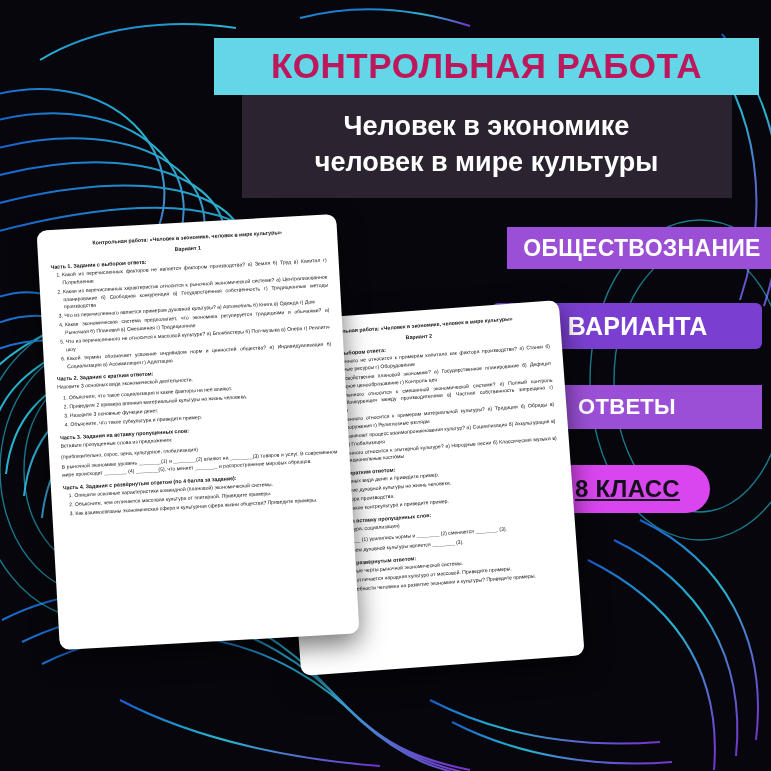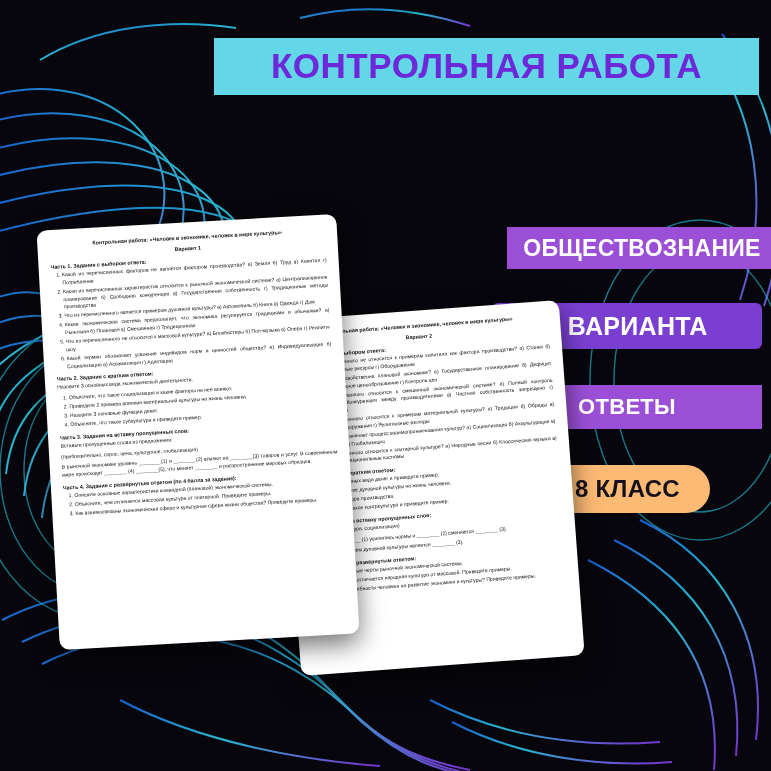--- a/index.html
+++ b/index.html
@@ -19,21 +19,21 @@
   .stage { position: absolute; inset: 0; z-index: 5; }
 
   .title-block {
     position: absolute;
     left: 214px; top: 38px;
     width: 545px;
     text-align: center;
   }
   .title-main {
     background: #63d6e8;
-    color: #6d28d9;
+    color: #be185d;
     font-weight: bold;
     font-size: 35px;
     letter-spacing: 0.5px;
     padding: 10px 6px 12px;
     line-height: 1;
   }
   .subtitle-box {
     background: #2b2430;
     margin: 0 auto;
     width: 490px;
@@ -49,21 +49,21 @@
     color: #ffffff;
     font-weight: bold;
     display: flex;
     align-items: center;
     justify-content: center;
     text-align: center;
     letter-spacing: 0.3px;
   }
   .pill-purple { background: #9b4fd6; }
   .pill-violet { background: #7a3fd0; }
-  .pill-cyan   { background: #fdba74; color: #14101c; }
+  .pill-cyan   { background: #d946ef; color: #14101c; text-decoration: underline; }
 
   #pill-subject { left: 492px; top: 227px; width: 270px; height: 42px; font-size: 23px; margin-left: 15px; }
   #pill-variants { left: 492px; top: 303px; width: 270px; height: 46px; font-size: 25px; border-radius: 6px; }
   #pill-answers { left: 492px; top: 385px; width: 270px; height: 44px; font-size: 22px; }
   #pill-grade  { left: 545px; top: 465px; width: 165px; height: 48px; font-size: 24px; border-radius: 26px; }
 
   
   .sheet {
     position: absolute;
     background: #ffffff;
@@ -142,20 +142,24 @@
     <ellipse cx="96" cy="470" rx="72" ry="98"></ellipse>
     <ellipse cx="700" cy="380" rx="110" ry="160"></ellipse>
     <ellipse cx="700" cy="380" rx="86" ry="132"></ellipse>
   </g>
 </svg>
 
 <div class="stage">
 
   <div class="title-block">
     <div class="title-main nowrap">КОНТРОЛЬНАЯ РАБОТА</div>
+    <div class="subtitle-box">
+      <div>Человек в экономике</div>
+      <div>человек в мире культуры</div>
+    </div>
   </div>
 
   <div class="pill pill-purple" id="pill-subject">ОБЩЕСТВОЗНАНИЕ</div>
   <div class="pill pill-violet" id="pill-variants">2 ВАРИАНТА</div>
   <div class="pill pill-purple" id="pill-answers">ОТВЕТЫ</div>
   <div class="pill pill-cyan" id="pill-grade">8 КЛАСС</div>
 
   <div class="sheet" id="sheet-2">
     <div class="sheet-inner">
       <div class="doc-title">Контрольная работа: «Человек в экономике, человек в мире культуры»</div>

